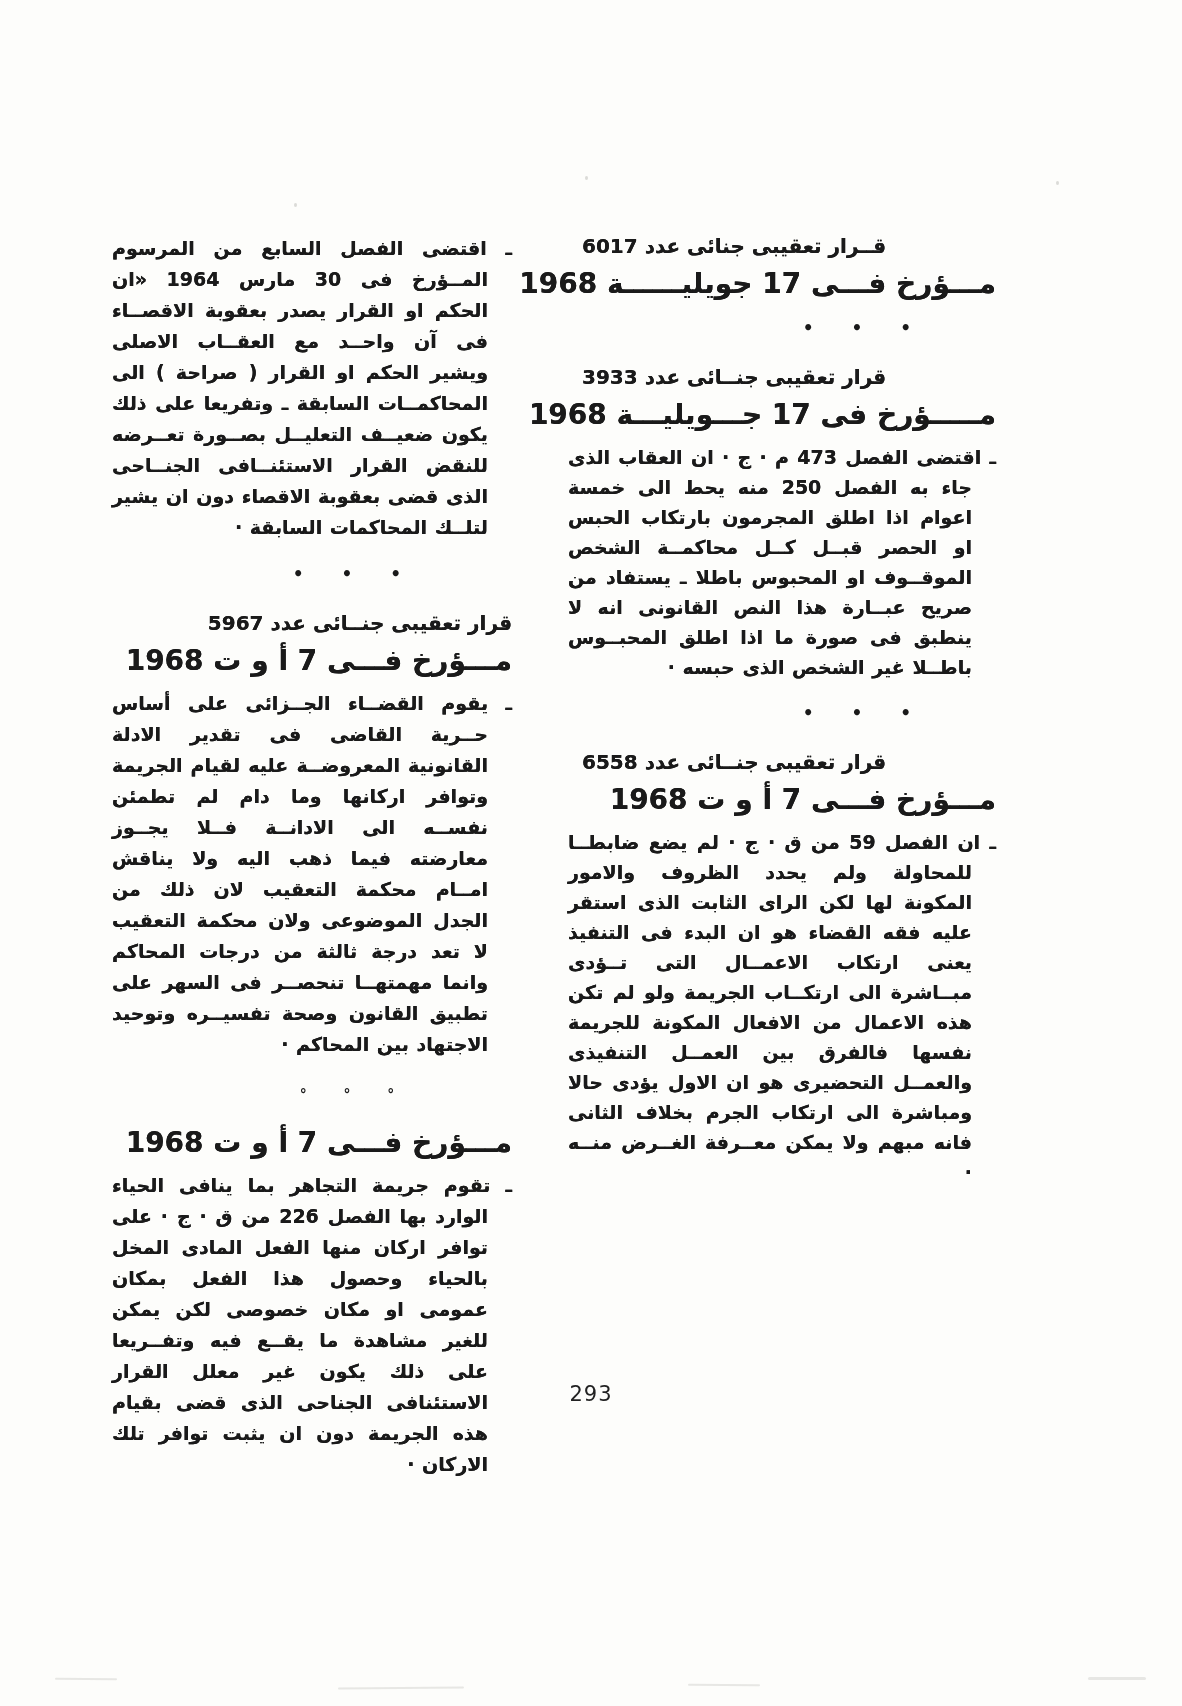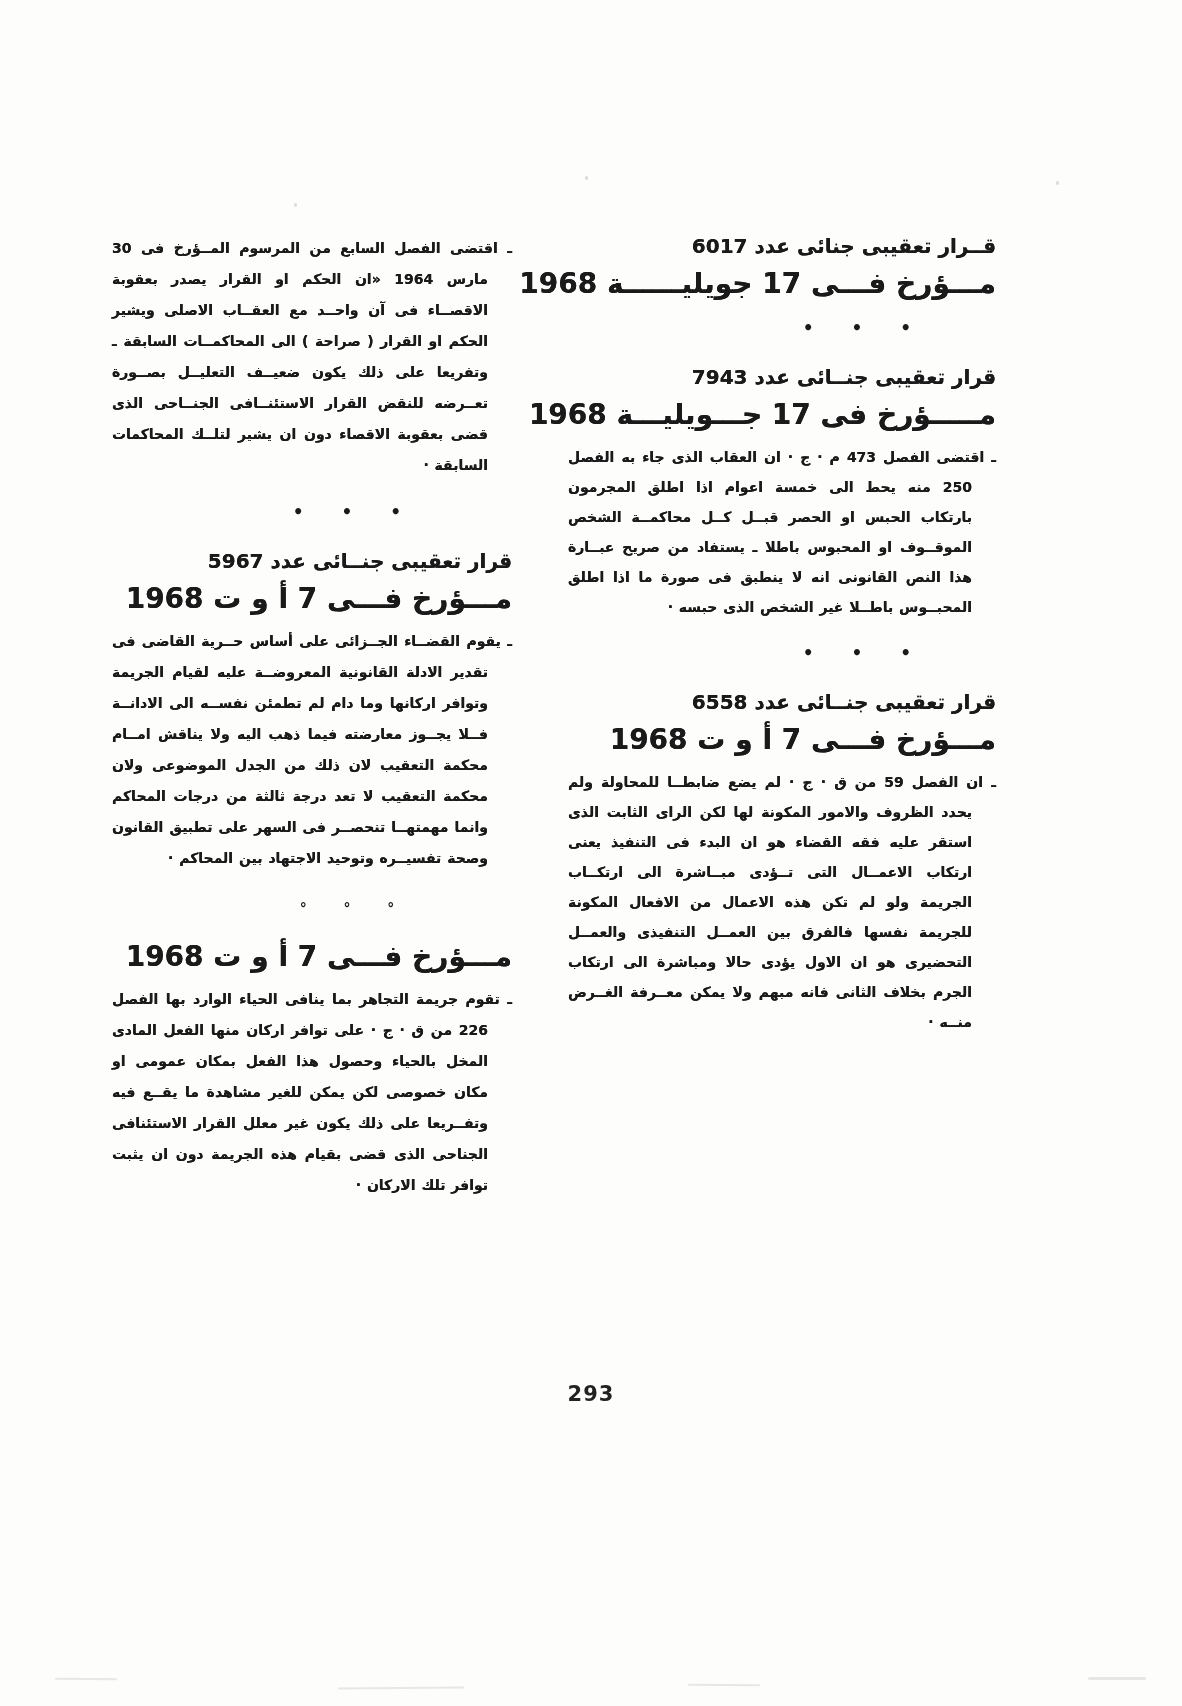--- a/index.html
+++ b/index.html
@@ -27,36 +27,36 @@
 
   .entry-title {
     margin:26px 0 12px 0;
     font-size:20px;
     font-weight:700;
     line-height:26px;
     text-shadow:0 0 0.5px currentColor;
     white-space:nowrap;
   }
   .entry-title.first { margin-top:0; }
-  .col-right .entry-title { text-align:right; padding-left:14px; }
+  .col-right .entry-title { text-align:left; padding-left:14px; }
   .col-left  .entry-title { text-align:right; }
 
   .entry-date {
     margin:0 0 14px 0;
     font-size:28px;
     font-weight:700;
     line-height:26px;
     text-align:right;
     text-shadow:0 0 0.5px currentColor;
     white-space:nowrap;
   }
 
   .body {
     margin:0;
-    font-size:14px;
+    font-size:19px;
     font-weight:700;
     line-height:30px;
     text-align:justify;
     text-shadow:0 0 0.6px currentColor;
     padding-right:24px;
     text-indent:-24px;
     word-spacing:1px;
   }
   .col-left .body { line-height:31px; }
 
@@ -71,21 +71,21 @@
   }
   .col-right .sep { padding-left:150px; }
   .col-left  .sep { padding-left:70px; }
   .col-left  .sep.circles { font-size:14px; margin:24px 0 26px; }
 
   .page-number {
     position:absolute;
     left:0; right:0; top:1382px;
     text-align:center;
     font-size:21px;
-    font-weight:700;
+    font-weight:400;
     letter-spacing:1px;
     color:#222;
   }
 
   
   .noise { position:absolute; background:#d6d6d2; opacity:.55; border-radius:2px; }
   .n1 { left:55px;  top:1678px; width:62px;  height:2px; transform:rotate(.6deg);  }
   .n2 { left:338px; top:1687px; width:126px; height:2px; transform:rotate(-.4deg); }
   .n3 { left:688px; top:1684px; width:72px;  height:2px; transform:rotate(.5deg);  }
   .n4 { left:1088px;top:1677px; width:58px;  height:3px; }
@@ -99,21 +99,21 @@
 
 <div class="page">
 
   <div class="columns">
 
     <section class="col col-right">
       <h3 class="entry-title first">قــرار تعقيبى جنائى عدد 6017</h3>
       <div class="entry-date">مـــؤرخ فـــى 17 جويليــــــة 1968</div>
       <div class="sep">• • •</div>
 
-      <h3 class="entry-title">قرار تعقيبى جنــائى عدد 7943</h3>
+      <h3 class="entry-title">قرار تعقيبى جنــائى عدد 3933</h3>
       <div class="entry-date">مـــــؤرخ فى 17 جـــويليـــة 1968</div>
       <p class="body">ـ اقتضى الفصل 473 م · ج · ان العقاب الذى جاء به الفصل 250 منه يحط الى خمسة اعوام اذا اطلق المجرمون بارتكاب الحبس او الحصر قبــل كــل محاكمــة الشخص الموقــوف او المحبوس باطلا ـ يستفاد من صريح عبــارة هذا النص القانونى انه لا ينطبق فى صورة ما اذا اطلق المحبــوس باطــلا غير الشخص الذى حبسه ·</p>
       <div class="sep">• • •</div>
 
       <h3 class="entry-title">قرار تعقيبى جنــائى عدد 6558</h3>
       <div class="entry-date">مـــؤرخ فـــى 7 أ و ت 1968</div>
       <p class="body">ـ ان الفصل 59 من ق · ج · لم يضع ضابطــا للمحاولة ولم يحدد الظروف والامور المكونة لها لكن الراى الثابت الذى استقر عليه فقه القضاء هو ان البدء فى التنفيذ يعنى ارتكاب الاعمــال التى تــؤدى مبــاشرة الى ارتكــاب الجريمة ولو لم تكن هذه الاعمال من الافعال المكونة للجريمة نفسها فالفرق بين العمــل التنفيذى والعمــل التحضيرى هو ان الاول يؤدى حالا ومباشرة الى ارتكاب الجرم بخلاف الثانى فانه مبهم ولا يمكن معــرفة الغــرض منــه ·</p>
     </section>
 
     <section class="col col-left">

